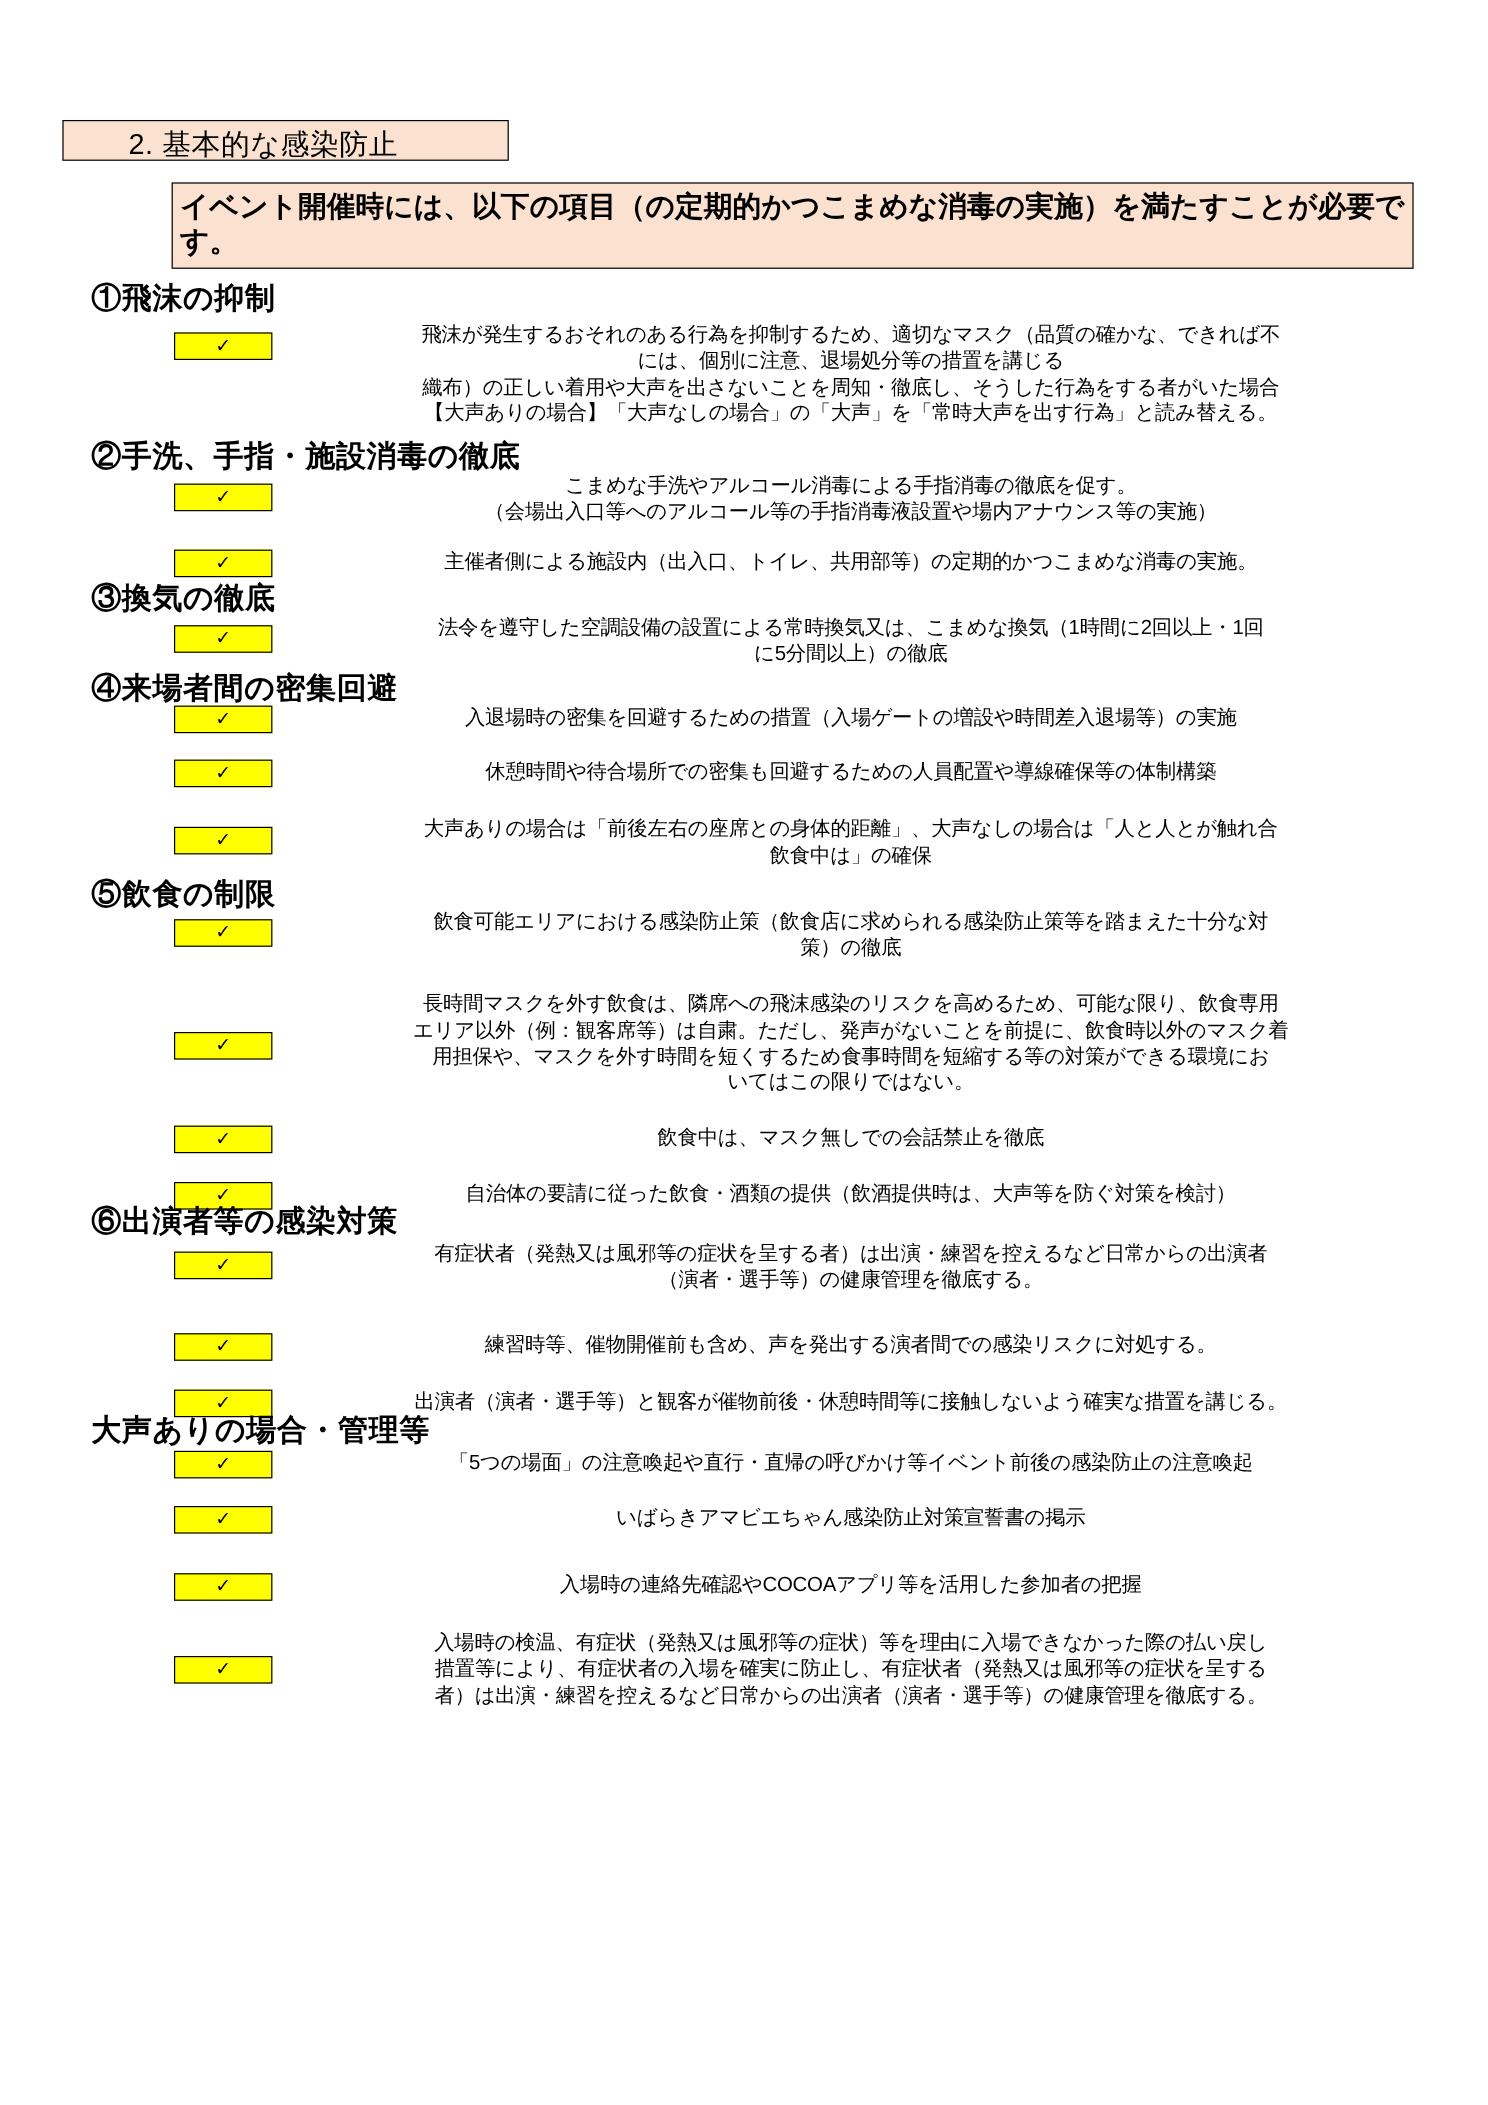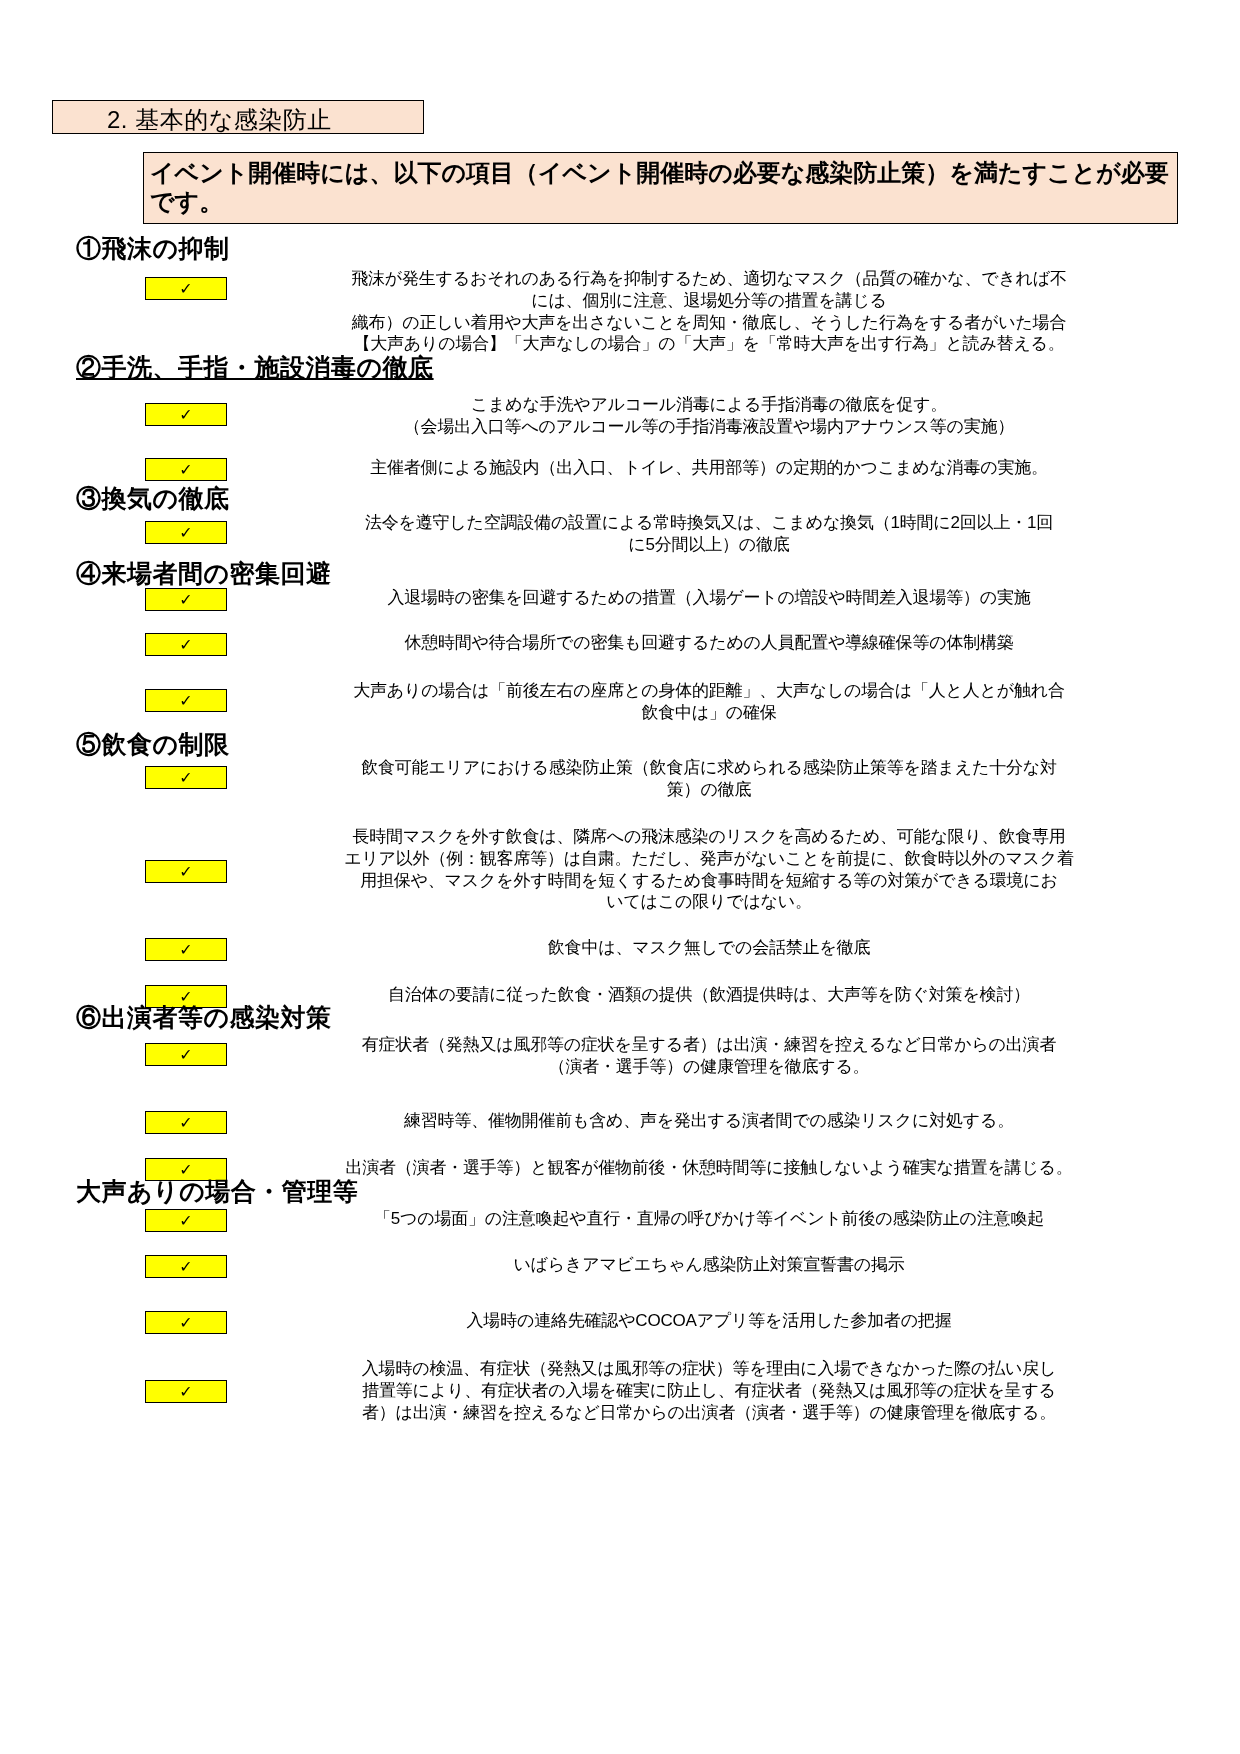--- a/index.html
+++ b/index.html
@@ -99,35 +99,35 @@
 </head>
 <body>
 
 <div class="page">
 
   <div class="section-title">
     <span>2. 基本的な感染防止</span>
   </div>
 
   <div class="lead-box">
-    <div class="lead-text">イベント開催時には、以下の項目（イベント開催時の必要な感染防止策）を満たすことが必要です。</div>
+    <div class="lead-text">イベント開催時には、以下の項目（の定期的かつこまめな消毒の実施）を満たすことが必要です。</div>
   </div>
 
   <div class="group-head" style="left:76px; top:232px;">①飛沫の抑制</div>
   <div class="row" style="top:268px; left:0;">
     <div class="check" style="left:145px; top:9px;">✓</div>
     <div class="row-text w1" style="top:0;">
       <div>飛沫が発生するおそれのある行為を抑制するため、適切なマスク（品質の確かな、できれば不</div>
       <div>には、個別に注意、退場処分等の措置を講じる</div>
       <div>織布）の正しい着用や大声を出さないことを周知・徹底し、そうした行為をする者がいた場合</div>
       <div>【大声ありの場合】「大声なしの場合」の「大声」を「常時大声を出す行為」と読み替える。</div>
     </div>
   </div>
 
-  <div class="group-head" style="left:76px; top:351px;text-decoration:underline;">②手洗、手指・施設消毒の徹底</div>
+  <div class="group-head" style="left:76px; top:363px;">②手洗、手指・施設消毒の徹底</div>
   <div class="row" style="top:394px; left:0;">
     <div class="check" style="left:145px; top:9px;">✓</div>
     <div class="row-text w1" style="top:0;">
       <div>こまめな手洗やアルコール消毒による手指消毒の徹底を促す。</div>
       <div>（会場出入口等へのアルコール等の手指消毒液設置や場内アナウンス等の実施）</div>
     </div>
   </div>
   <div class="row" style="top:458px; left:0;">
     <div class="check" style="left:145px; top:0px;">✓</div>
     <div class="row-text w1" style="top:-1px;">

